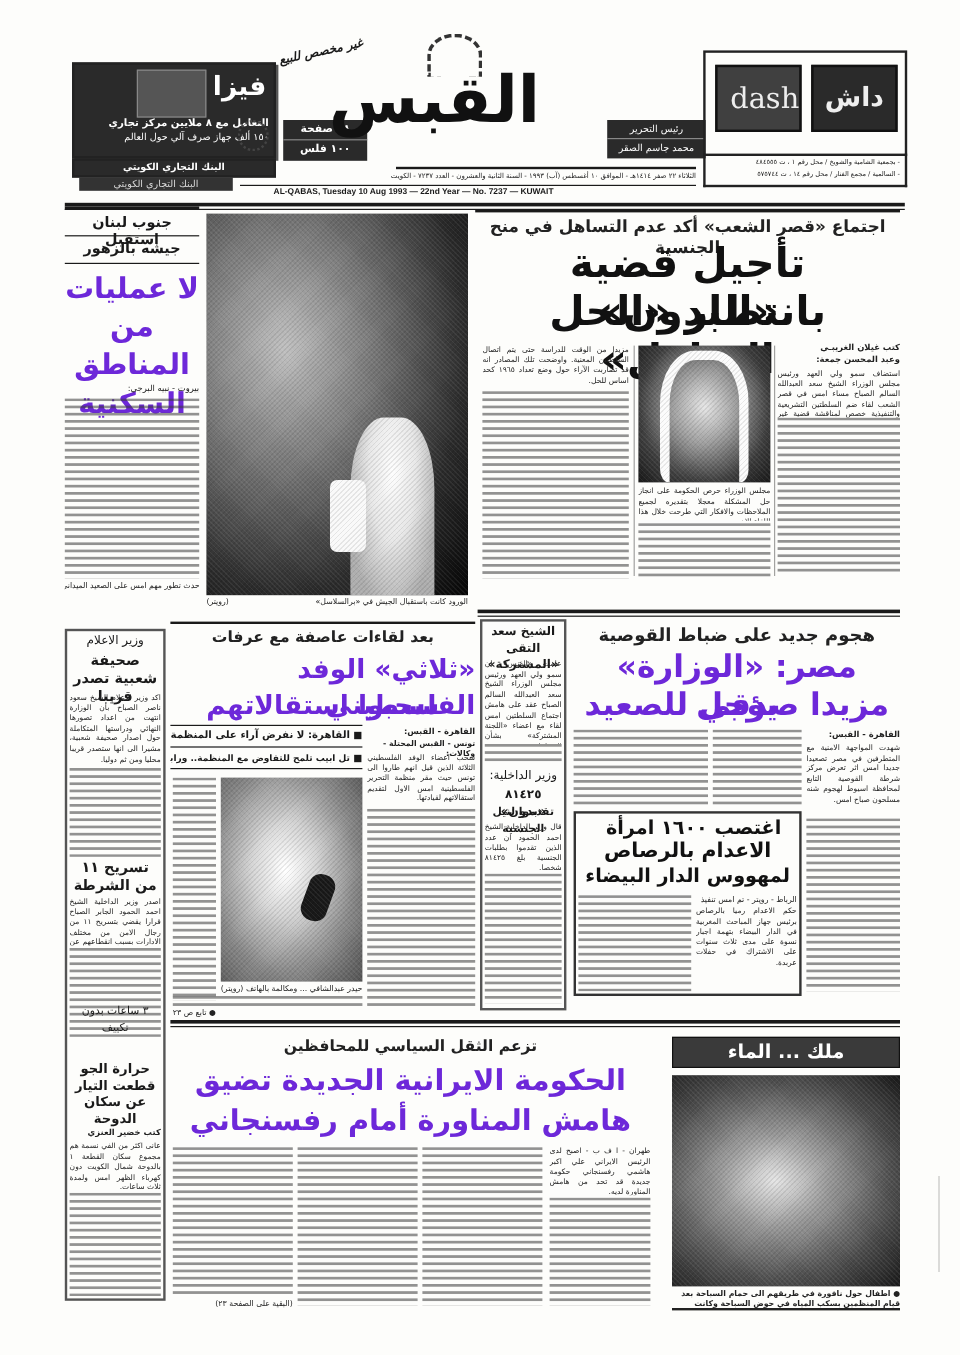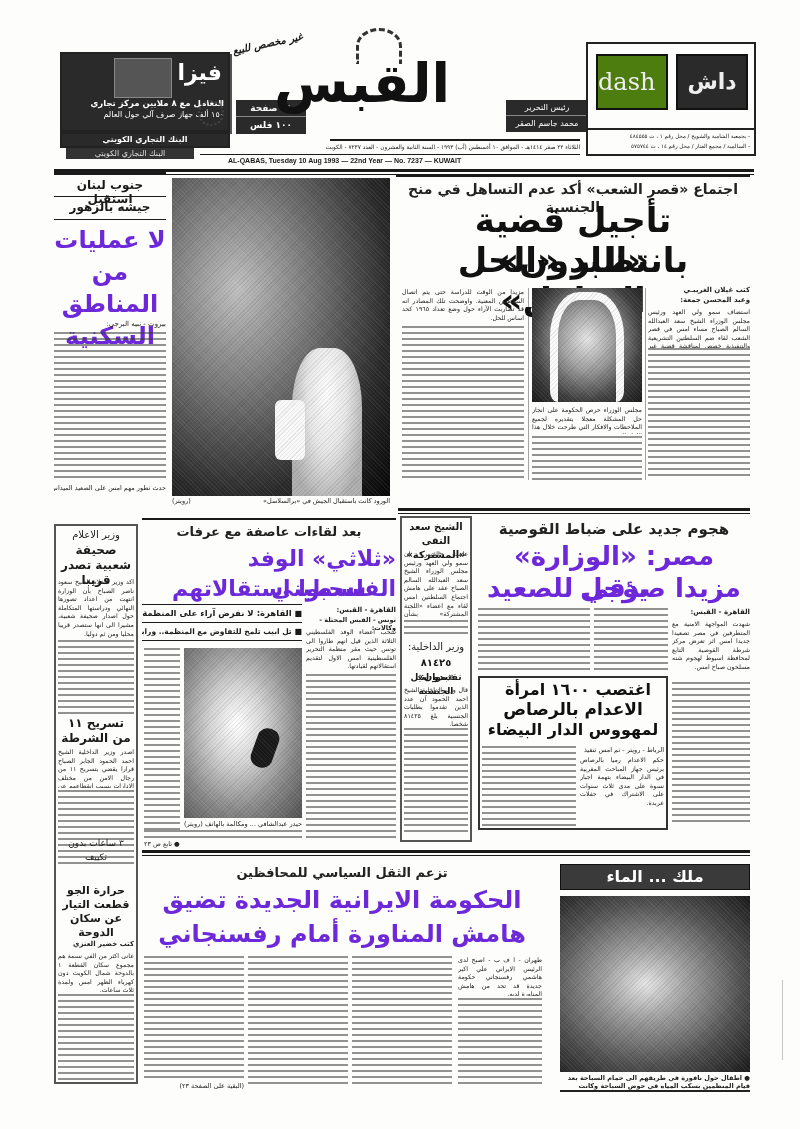--- a/index.html
+++ b/index.html
@@ -59,21 +59,21 @@
 
   <div class="abs" style="left:356px;top:28px;width:46px;height:36px;border-radius:50% 50% 0 0;border:3px dashed #333;border-bottom:none;"></div>
   <div class="abs" style="left:310px;top:52px;width:140px;text-align:center;font-weight:900;font-size:54px;line-height:64px;color:#111;direction:rtl;">القبس</div>
 
   <div class="abs" style="left:506px;top:100px;width:82px;height:32px;background:#2a2a2a;">
     <div style="color:#fff;font-size:8px;line-height:15px;text-align:center;direction:rtl;border-bottom:1px solid #888;">رئيس التحرير</div>
     <div style="color:#fff;font-size:8px;line-height:15px;text-align:center;direction:rtl;">محمد جاسم الصقر</div>
   </div>
 
   <div class="boxed" style="left:586px;top:42px;width:170px;height:88px;border:2px solid #222;">
-    <div class="abs" style="left:8px;top:10px;width:72px;height:56px;background:#4d7c0f;border:2px solid #111;color:#eee;font-family:'DejaVu Serif',serif;font-size:24px;line-height:52px;text-align:left;">dash</div>
+    <div class="abs" style="left:8px;top:10px;width:72px;height:56px;background:#404040;border:2px solid #111;color:#eee;font-family:'DejaVu Serif',serif;font-size:24px;line-height:52px;text-align:right;">dash</div>
     <div class="abs" style="left:88px;top:10px;width:72px;height:56px;background:#2a2a2a;border:2px solid #111;color:#eee;font-weight:900;font-size:22px;line-height:52px;text-align:center;direction:rtl;">داش</div>
   </div>
   <div class="boxed" style="left:586px;top:128px;width:170px;height:28px;border:2px solid #222;border-top:none;">
     <div class="rtl" style="font-size:5.5px;line-height:10px;padding:3px 4px 0;white-space:nowrap;overflow:hidden;">- بجمعية الشامية والشويخ / محل رقم ١ ، ت ٤٨٤٥٥٥</div>
     <div class="rtl" style="font-size:5.5px;line-height:10px;padding:0 4px;white-space:nowrap;overflow:hidden;">- السالمية / مجمع الفنار / محل رقم ١٤ ، ت ٥٧٥٧٤٤</div>
   </div>
 
   <div class="rule" style="left:330px;top:139px;width:250px;height:2px;"></div>
   <div class="abs rtl" style="left:300px;top:142px;width:280px;font-size:5.8px;line-height:10px;white-space:nowrap;overflow:hidden;">الثلاثاء ٢٢ صفر ١٤١٤هـ - الموافق ١٠ أغسطس (آب) ١٩٩٣ - السنة الثانية والعشرون - العدد ٧٢٣٧ - الكويت</div>
   <div class="rule" style="left:200px;top:154px;width:380px;height:1px;"></div>

